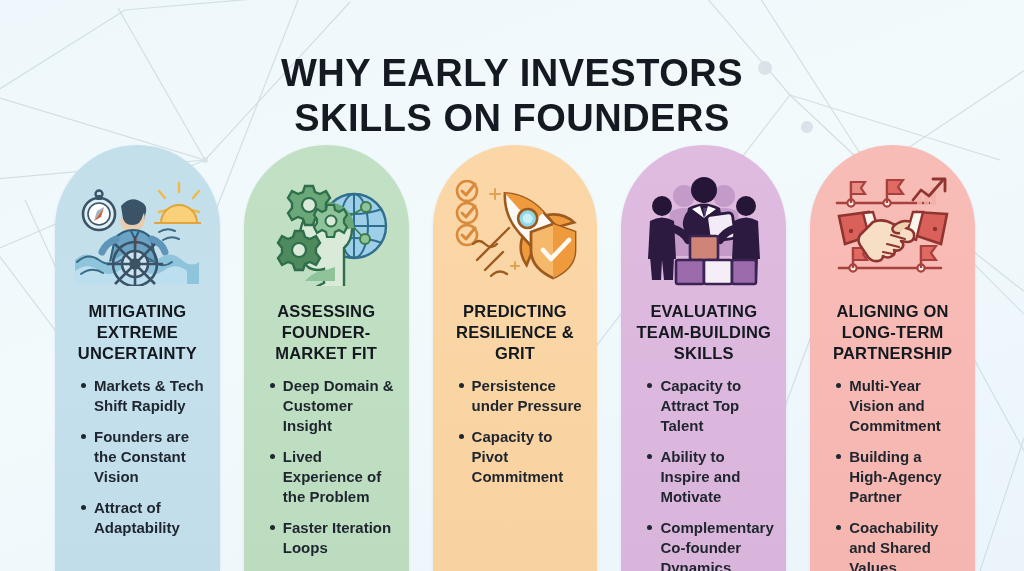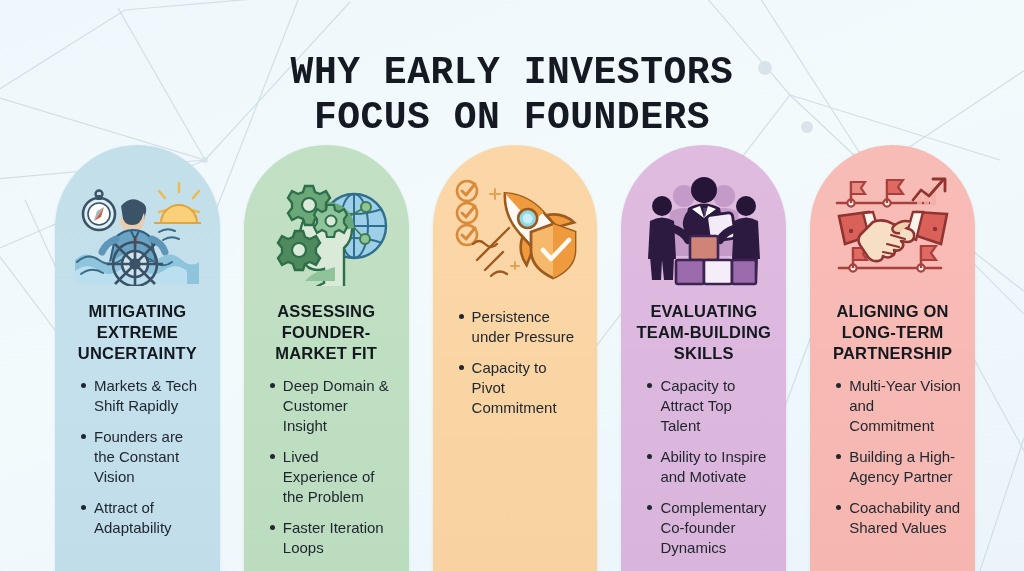--- a/index.html
+++ b/index.html
@@ -30,21 +30,21 @@
     position: absolute;
     left: 0; top: 26px;
     width: 1024px;
     text-align: center;
     font-size: 38px;
     line-height: 1.16;
     font-weight: bold;
     letter-spacing: 0.5px;
     color: #141922;
   }
-  #title .line { display: block; font-family: Liberation Mono, monospace; }
+  #title .line { display: block; }
 
   #cards {
     position: absolute;
     left: 55px;
     top: 145px;
     width: 920px;
     height: 426px;
     display: flex;
     gap: 24px;
   }
@@ -72,20 +72,21 @@
     font-weight: bold;
     line-height: 1.28;
     letter-spacing: 0.2px;
     color: #14181f;
     padding: 0 2px;
   }
   .bullets {
     margin: 12px 0 0 0;
     padding: 0 4px 0 16px;
     list-style: none;
+    font-weight: bold;
   }
   .bullets li {
     position: relative;
     font-size: 15px;
     line-height: 1.33;
     color: #1f252e;
     margin-bottom: 11px;
     padding-left: 13px;
   }
   .bullets li::before {
@@ -136,21 +137,21 @@
       <circle cx="765" cy="68" r="7"></circle>
       <circle cx="807" cy="127" r="6"></circle>
       <circle cx="872" cy="172" r="3.5"></circle>
       <circle cx="130" cy="430" r="3.5"></circle>
       <circle cx="205" cy="160" r="3"></circle>
     </g>
   </svg>
 
   <h1 id="title">
     <span class="line">WHY EARLY INVESTORS</span>
-    <span class="line">FOCUS ON FOUNDERS</span>
+    <span class="line">SKILLS ON FOUNDERS</span>
   </h1>
 
   <div id="cards">
 
     <div class="card c1">
       <div class="icon-wrap">
         <svg width="128" height="110" viewBox="0 0 128 110" xmlns="http://www.w3.org/2000/svg">
 
           <g stroke="#f0b94a" stroke-width="2.4" stroke-linecap="round">
             <line x1="106" y1="16" x2="106" y2="7"></line>
@@ -291,20 +292,21 @@
             <line x1="34" y1="94" x2="52" y2="76"></line>
             <path d="M22 68 q6 -6 12 0 q6 6 12 0"></path>
             <path d="M40 100 q8 -8 16 -2"></path>
           </g>
 
           <path d="M102 48 l22 8 l0 18 q0 18 -22 28 q-22 -10 -22 -28 l0 -18 z" fill="#f6b96b" stroke="#9d5a1e" stroke-width="2.8"></path>
           <path d="M102 48 l22 8 l0 18 q0 18 -22 28 z" fill="#ef9a3d"></path>
           <path d="M92 74 l8 9 l18 -19" fill="none" stroke="#fffaf2" stroke-width="4.6" stroke-linecap="round" stroke-linejoin="round"></path>
         </svg>
       </div>
+      <div class="card-title">PREDICTING RESILIENCE &amp; GRIT</div>
       <ul class="bullets">
         <li>Persistence under Pressure</li>
         <li>Capacity to Pivot Commitment</li>
       </ul>
     </div>
 
     <div class="card c4">
       <div class="icon-wrap">
         <svg width="128" height="110" viewBox="0 0 128 110" xmlns="http://www.w3.org/2000/svg">
 

